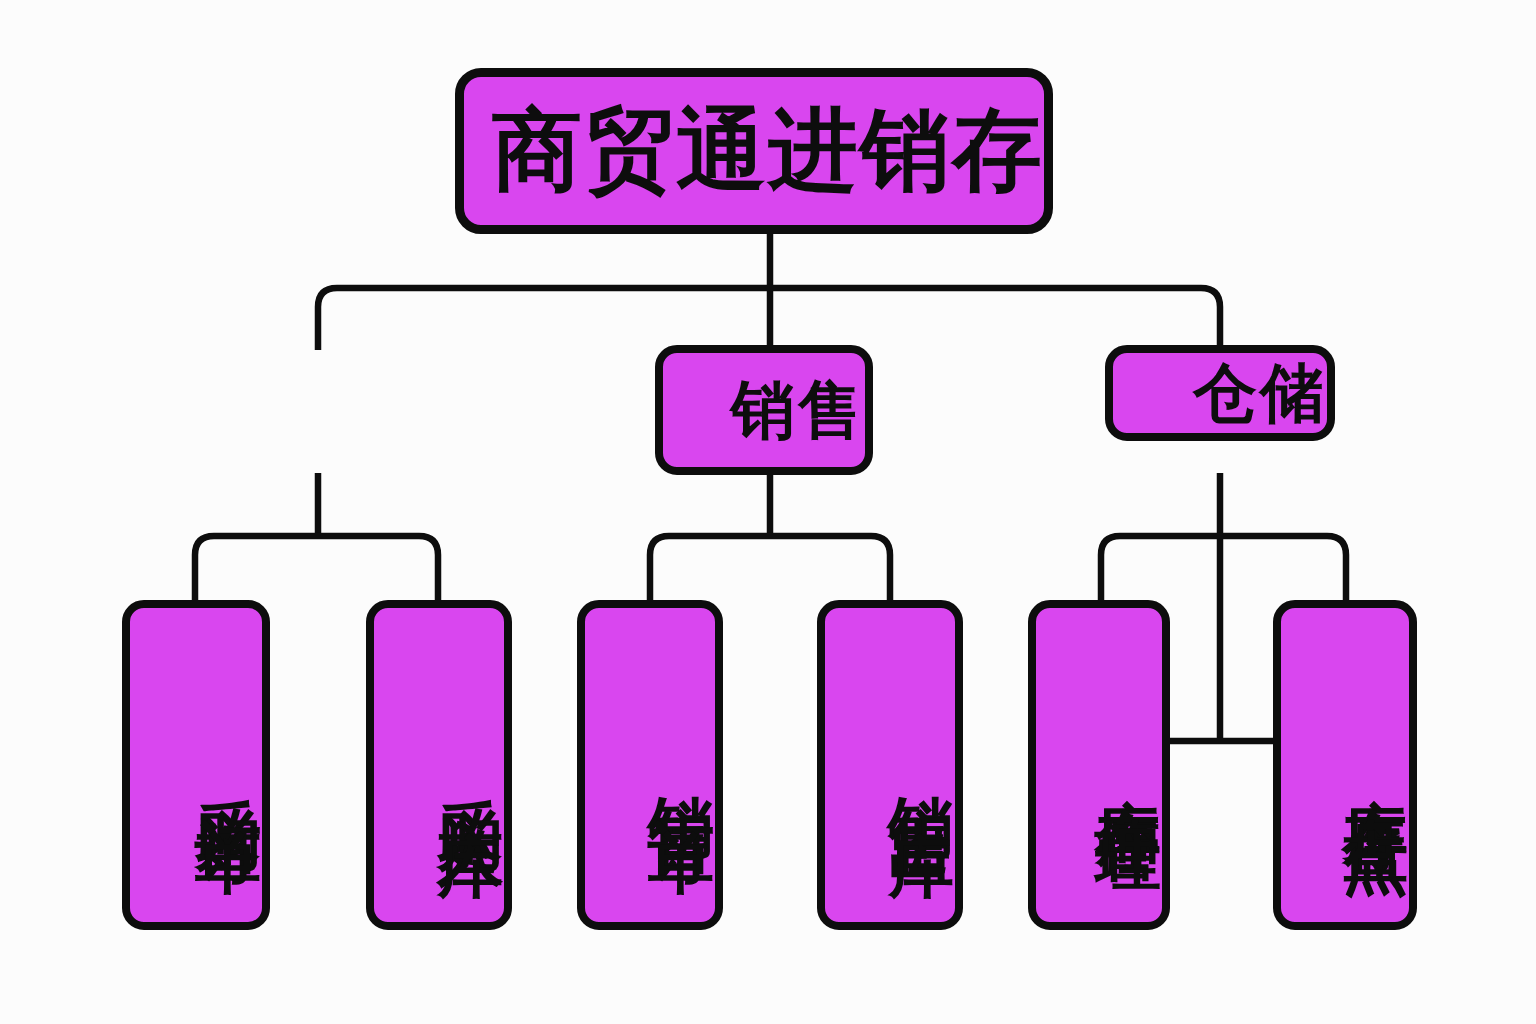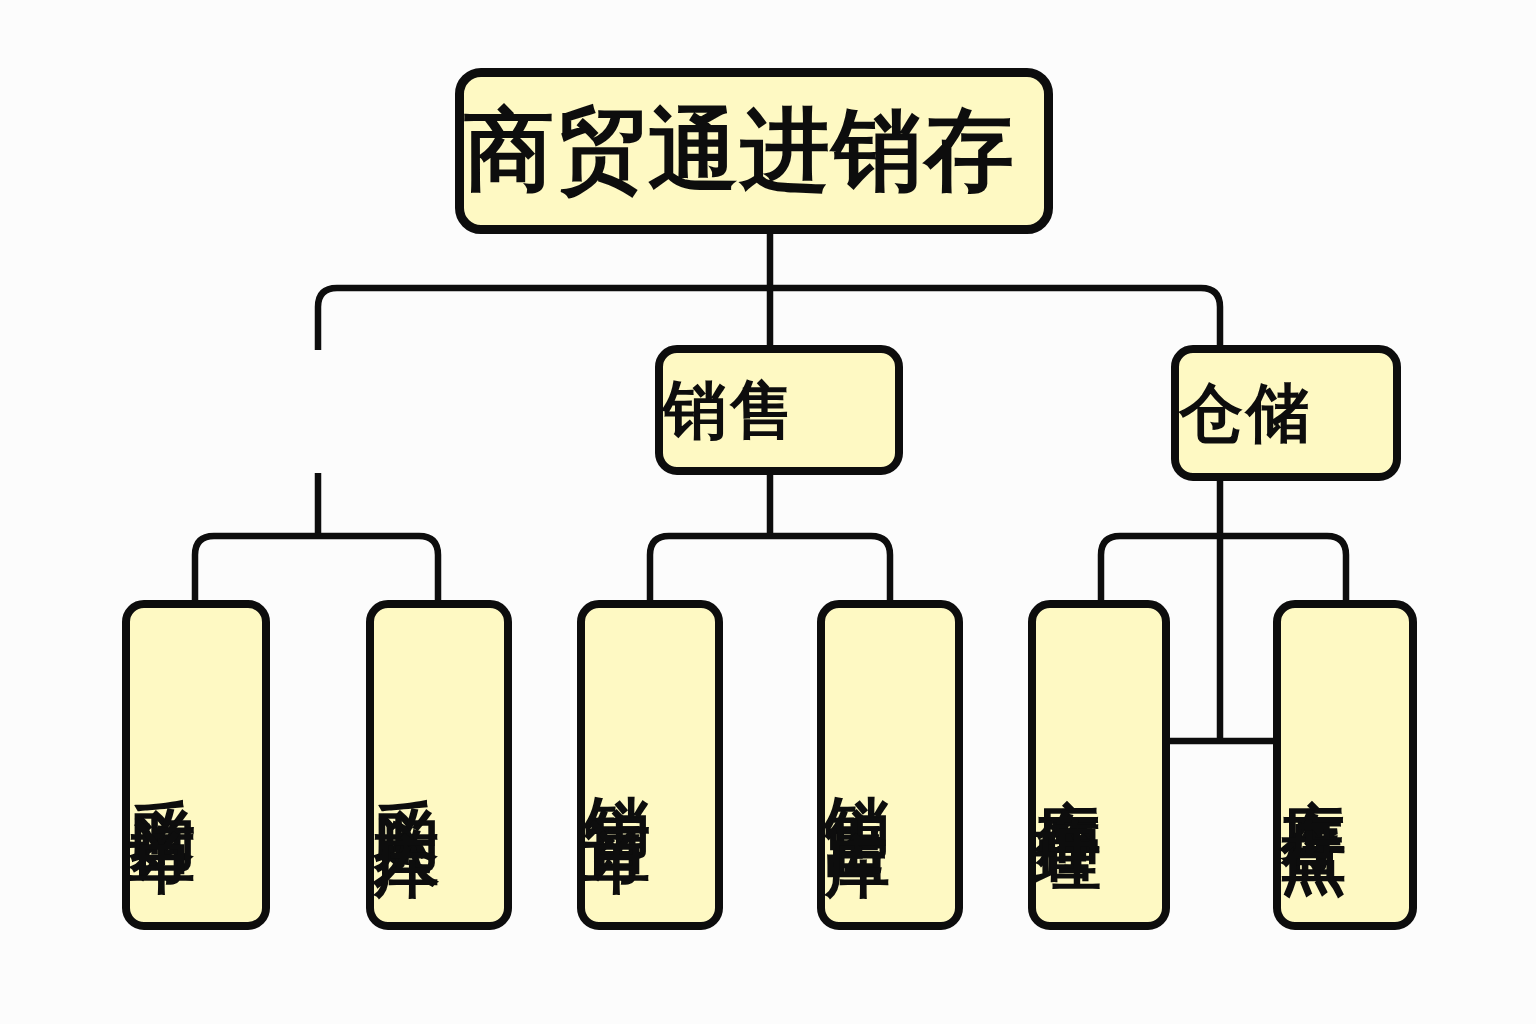--- a/index.html
+++ b/index.html
@@ -24,26 +24,26 @@
     display: block;
   }
   .wires path {
     fill: none;
     stroke: #0d0d0d;
     stroke-width: 6.5;
   }
   .node {
     position: absolute;
     box-sizing: border-box;
-    background: #fef9c3;
+    background: #d946ef;
     border: 8px solid #0d0d0d;
     border-radius: 22px;
     display: flex;
     align-items: center;
-    justify-content: flex-start;
+    justify-content: flex-end;
     color: #0d0d0d;
   }
   .node .label {
     font-weight: bold;
     color: #0d0d0d;
     white-space: nowrap;
   }
   .node-root {
     border-radius: 26px;
     border-width: 9px;
@@ -84,25 +84,25 @@
     <path d="M 1220 473 V 741"></path>
     <path d="M 1101 602 V 555 Q 1101 536 1120 536 H 1327 Q 1346 536 1346 555 V 602"></path>
     <path d="M 1163 741 H 1280"></path>
   </svg>
 
   <div class="node node-root" style="left:455px; top:68px; width:598px; height:166px;">
     <span class="label">商贸通进销存</span>
   </div>
 
 
-  <div class="node node-mid" style="left:655px; top:345px; width:248px; height:130px;">
+  <div class="node node-mid" style="left:655px; top:345px; width:218px; height:130px;">
     <span class="label">销售</span>
   </div>
 
-  <div class="node node-mid" style="left:1171px; top:345px; width:230px; height:136px;">
+  <div class="node node-mid" style="left:1105px; top:345px; width:230px; height:96px;">
     <span class="label">仓储</span>
   </div>
 
   <div class="node node-leaf" style="left:122px; top:600px; width:148px; height:330px;">
     <span class="label">采购订单</span>
   </div>
 
   <div class="node node-leaf" style="left:366px; top:600px; width:146px; height:330px;">
     <span class="label">采购入库</span>
   </div>

